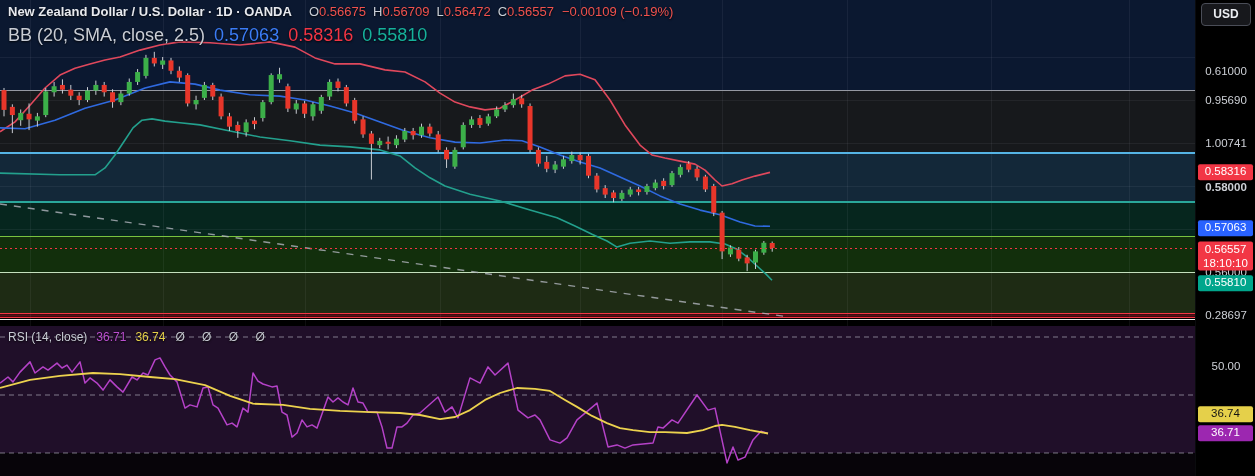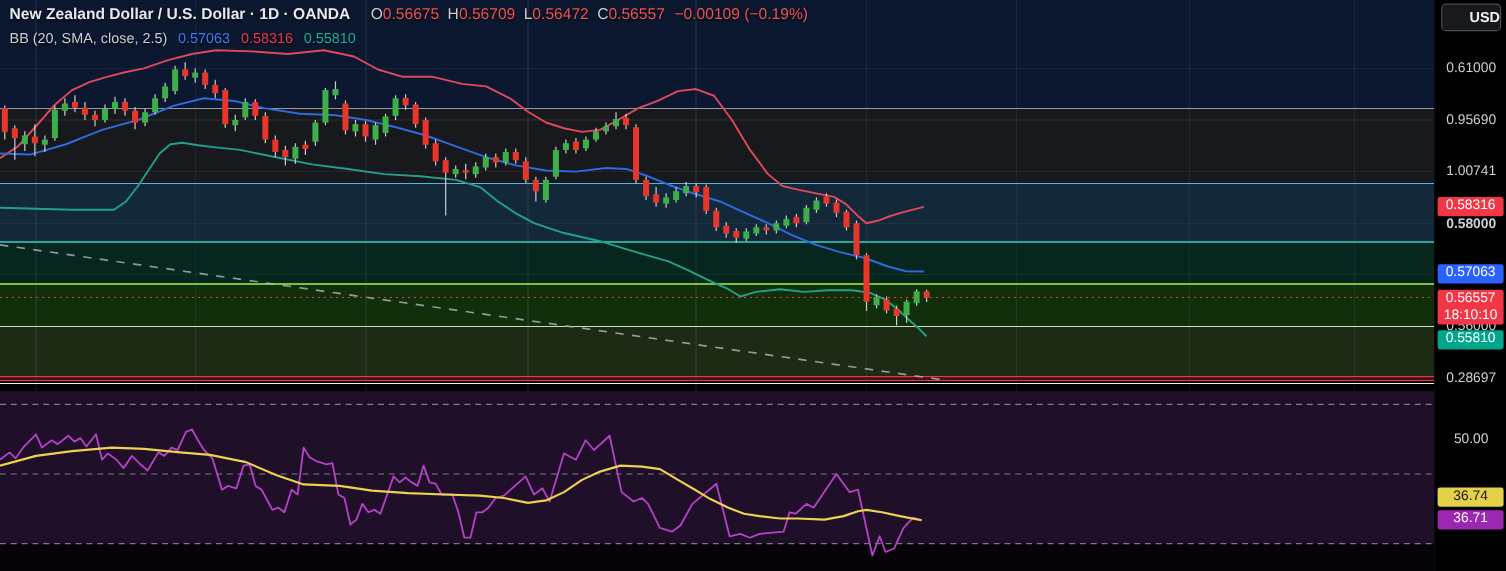--- a/index.html
+++ b/index.html
@@ -2,42 +2,42 @@
 <html><head>
 <meta charset="utf-8">
 <style>
   html,body{margin:0;padding:0;background:#000;}
   #stage{position:relative;width:1255px;height:476px;background:#000;overflow:hidden;
          font-family:"Liberation Sans",sans-serif;-webkit-font-smoothing:antialiased;}
   #chart-svg{position:absolute;left:0;top:0;}
   .legend{position:absolute;left:8px;z-index:5;white-space:nowrap;
           text-shadow:0 1px 2px rgba(0,0,0,.85);}
   #legend-row1{top:4px;font-size:13px;}
-  #legend-row2{top:25px;font-size:12px;}
+  #legend-row2{top:25px;font-size:18px;}
   #legend-rsi{top:330px;font-size:12px;}
   .sym-title{color:#e7e9ee;font-weight:700;margin-right:10px;}
   .ohlc-label{color:#cbd0d8;margin-left:7px;}
   .ohlc-value{color:#f0524e;}
   .chg{color:#f0524e;margin-left:8px;}
   .ind-label{color:#c9cdd5;margin-right:9px;}
   .bb-basis{color:#3b7cf6;margin-right:9px;}
   .bb-upper{color:#f23645;margin-right:9px;}
   .bb-lower{color:#16b29c;}
   .rsi-val-main{color:#bb4fd0;margin-right:9px;}
   .rsi-val-ma{color:#e5d04a;margin-right:10px;}
   .rsi-empty{color:#c4c7cf;letter-spacing:7px;}
   #price-axis{position:absolute;left:1195px;top:0;width:60px;height:476px;background:#000;
               border-left:1px solid #34384233;z-index:4;}
   .axis-label{position:absolute;left:0;width:100%;text-align:center;font-size:11.5px;
               color:#cdd0d6;transform:translateY(-50%);}
   .axis-badge{position:absolute;left:2px;width:55px;border-radius:2px;text-align:center;
               font-size:11.5px;font-weight:500;padding:1px 0;transform:translateY(-50%);line-height:13.5px;}
   #currency-btn{position:absolute;left:5px;top:3px;width:48px;height:21px;background:#17181c;
                 border:1px solid #4a4d57;border-radius:4px;color:#eceef2;font-size:12px;
-                font-weight:700;text-align:right;line-height:20px;cursor:pointer;}
+                font-weight:700;text-align:center;line-height:20px;cursor:pointer;}
 </style>
 </head>
 <body>
 
 <div id="stage">
 
   <svg id="chart-svg" width="1255" height="476">
     <g id="g-zones" shape-rendering="crispEdges">
         <rect x="0" y="-0.2" width="1195" height="90.3" fill="#0b1830"></rect>
         <rect x="0" y="90.1" width="1195" height="62.8" fill="#17191c"></rect>
@@ -289,24 +289,27 @@
   </svg>
 
   <div id="legend-row1" class="legend">
     <span class="sym-title">New Zealand Dollar / U.S. Dollar · 1D · OANDA</span><span class="ohlc-label">O</span><span class="ohlc-value">0.56675</span><span class="ohlc-label">H</span><span class="ohlc-value">0.56709</span><span class="ohlc-label">L</span><span class="ohlc-value">0.56472</span><span class="ohlc-label">C</span><span class="ohlc-value">0.56557</span><span class="chg">−0.00109 (−0.19%)</span>
   </div>
 
   <div id="legend-row2" class="legend">
     <span class="ind-label">BB (20, SMA, close, 2.5)</span><span class="bb-basis">0.57063</span><span class="bb-upper">0.58316</span><span class="bb-lower">0.55810</span>
   </div>
 
+  <div id="legend-rsi" class="legend">
+    <span class="ind-label">RSI (14, close)</span><span class="rsi-val-main">36.71</span><span class="rsi-val-ma">36.74</span><span class="rsi-empty">Ø Ø Ø Ø</span>
+  </div>
 
   <div id="price-axis">
     <div id="currency-btn">USD</div>
-  <div class="axis-label" style="top: 57px;">0.61000</div>
+  <div class="axis-label" style="top: 71px;">0.61000</div>
       <div class="axis-label" style="top: 100px;">0.95690</div>
       <div class="axis-label" style="top: 143px;">1.00741</div>
       <div class="axis-label" style="top: 187px; font-weight: bold;">0.58000</div>
       <div class="axis-label" style="top: 272px;">0.56000</div>
       <div class="axis-label" style="top: 315px;">0.28697</div>
       <div class="axis-label" style="top: 366px;">50.00</div>
       <div class="axis-badge" style="top: 172px; background: rgb(242, 54, 69); color: rgb(255, 255, 255);">0.58316</div>
       <div class="axis-badge" style="top: 228px; background: rgb(41, 98, 255); color: rgb(255, 255, 255);">0.57063</div>
       <div class="axis-badge" style="top: 256px; background: rgb(242, 54, 69); color: rgb(255, 255, 255);">0.56557<div>18:10:10</div></div>
       <div class="axis-badge" style="top: 283px; background: rgb(0, 166, 140); color: rgb(255, 255, 255);">0.55810</div>

